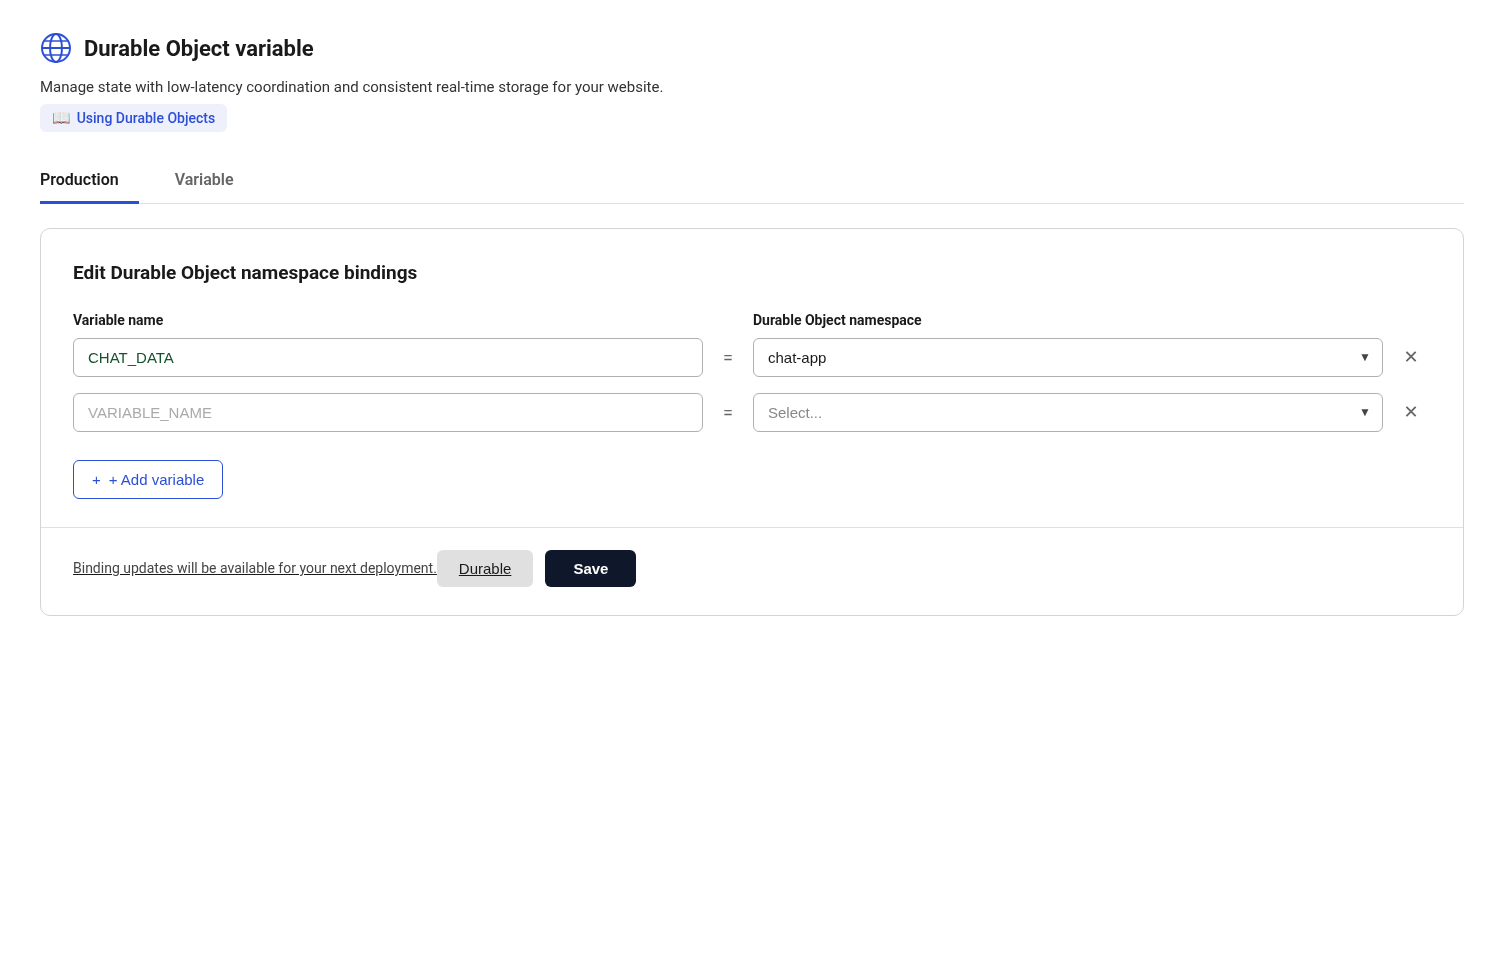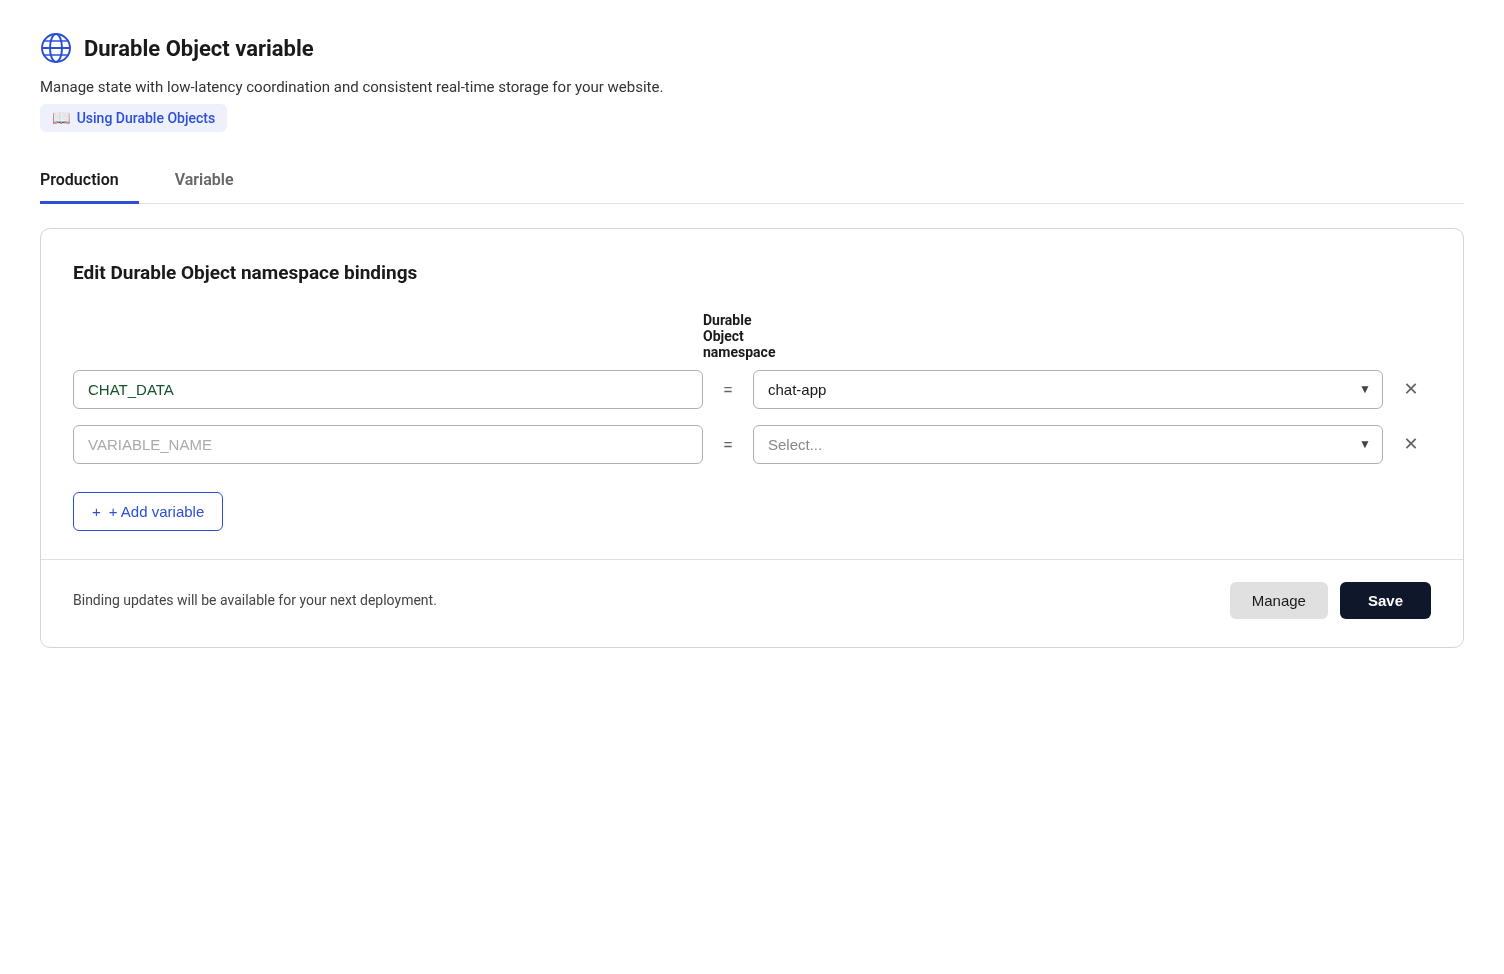--- a/index.html
+++ b/index.html
@@ -206,22 +206,23 @@
 
     .card-divider {
       border: none;
       border-top: 1px solid #e0e0e0;
       margin: 0 -32px;
     }
 
     .card-footer {
       display: flex;
       align-items: center;
-      justify-content: space-between;
+      justify-content: flex-start;
       padding: 22px 0 28px 0;
+      text-decoration: underline;
     }
 
     .footer-note {
       font-size: 14px;
       color: #444;
     }
 
     .footer-actions {
       display: flex;
       gap: 12px;
@@ -280,20 +281,21 @@
   <div class="tab active">Production</div>
   <div class="tab">Variable</div>
 </div>
 
 
 <div class="card">
   <h2 class="card-title">Edit Durable Object namespace bindings</h2>
 
   
   <div class="col-headers">
+    <div class="col-header">Variable name</div>
     <div></div>
     <div class="col-header">Durable Object namespace</div>
     <div></div>
   </div>
 
   
   <div class="form-row">
     <input class="text-input" type="text" value="CHAT_DATA" style="">
     <div class="equals-sign">=</div>
     <div class="select-wrapper">
@@ -323,20 +325,20 @@
     <span>+</span>
     <span>+ Add variable</span>
   </button>
 
   <hr class="card-divider">
 
   
   <div class="card-footer">
     <span class="footer-note">Binding updates will be available for your next deployment.</span>
     <div class="footer-actions">
-      <button class="btn-cancel">Manage</button>
+      <button class="btn-cancel">Durable</button>
       <button class="btn-save">Save</button>
     </div>
   </div>
 </div>
 
 
 
 
 </body></html>

